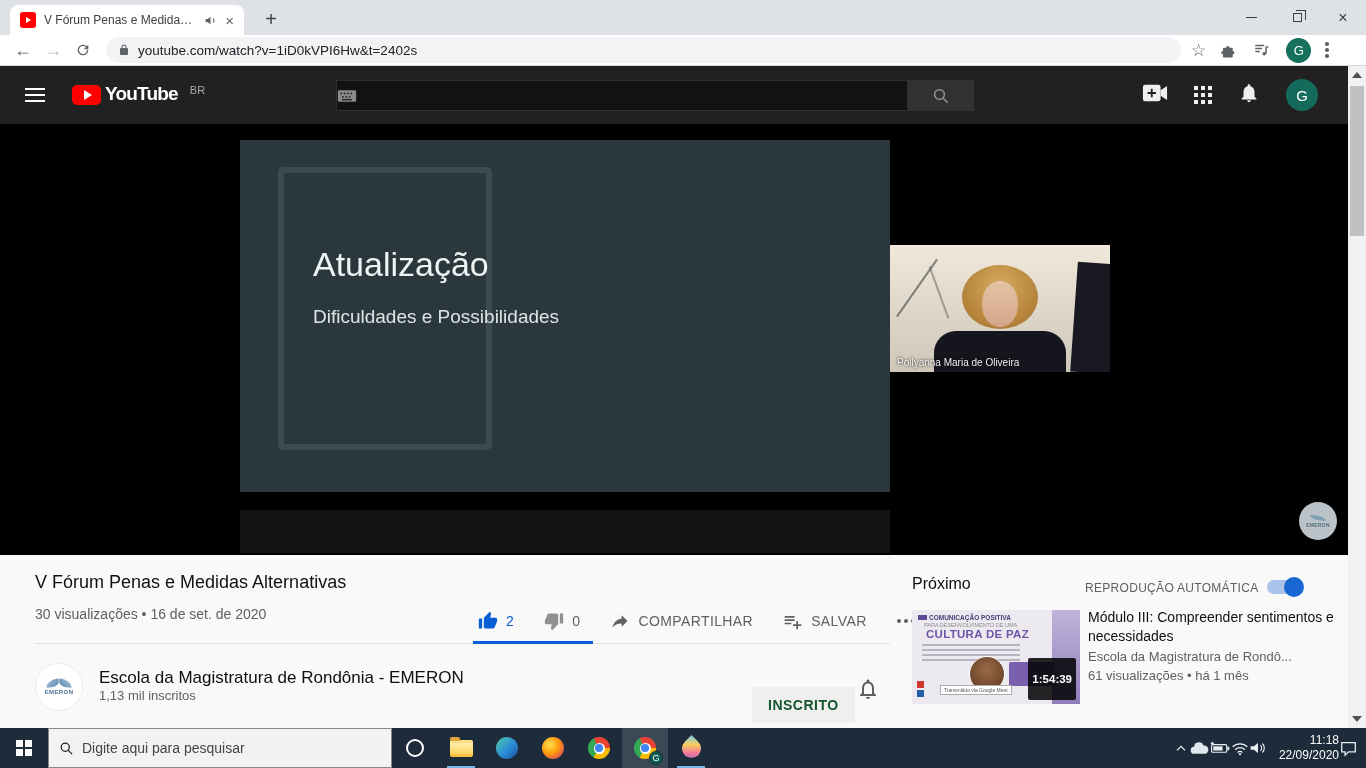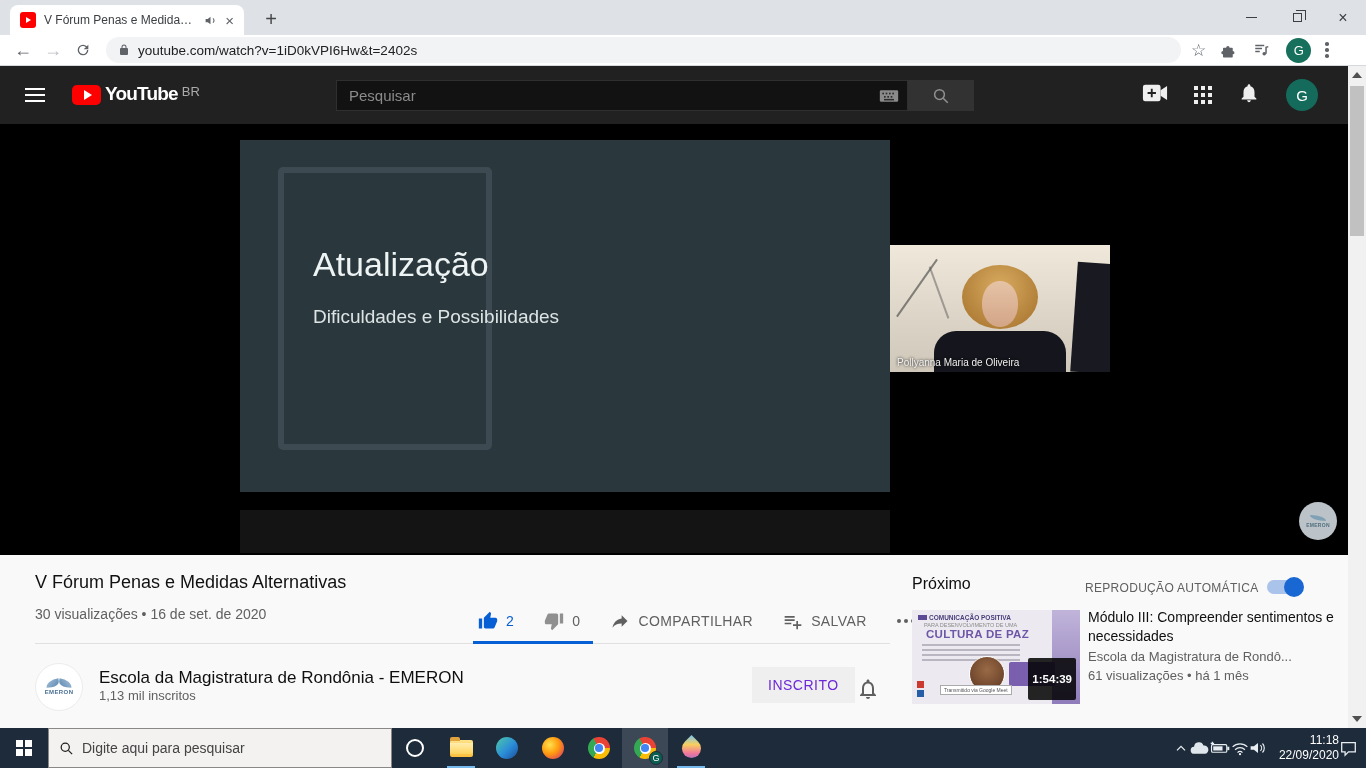--- a/index.html
+++ b/index.html
@@ -40,21 +40,21 @@
   .vdots i { width:3.5px; height:3.5px; border-radius:50%; background:#5f6368; }
 
   
   .ytheader { position:absolute; left:0; top:66px; width:1348px; height:58px; background:#212121; }
   .burger { position:absolute; left:25px; top:22px; width:20px; }
   .burger i { display:block; height:2px; background:#fff; margin-bottom:4px; }
   .ytlogo { position:absolute; left:72px; top:17px; display:flex; align-items:flex-start; }
   .ytlogo .play { width:29px; height:20px; background:#f00; border-radius:5px; display:flex; align-items:center; justify-content:center; margin-top:2px; }
   .ytlogo .play i { width:0; height:0; border-left:8px solid #fff; border-top:5px solid transparent; border-bottom:5px solid transparent; margin-left:2px; }
   .ytlogo .wordmark { color:#fff; font-size:19px; font-weight:bold; letter-spacing:-0.8px; margin-left:4px; }
-  .ytlogo .country { color:#aaa; font-size:13px; margin-left:4px; margin-top:1px; }
+  .ytlogo .country { color:#aaa; font-size:11px; margin-left:12px; margin-top:1px; }
   .ytsearch { position:absolute; left:336px; top:14px; width:572px; height:31px; background:#121212;
               border:1px solid #2f2f2f; display:flex; align-items:center; }
   .ytsearch input { flex:1; background:transparent; border:none; outline:none; color:#ddd; font-size:15px; padding:0 12px; font-family:"Liberation Sans",sans-serif; }
   .ytsearch input::placeholder { color:#8b8b8b; }
   .kbd { margin-right:8px; display:flex; }
   .ytsearch-btn { position:absolute; left:908px; top:14px; width:66px; height:31px; background:#323232;
                   display:flex; align-items:center; justify-content:center; }
   .yth-icons { position:absolute; right:30px; top:0; height:58px; display:flex; align-items:center; gap:26px; }
   .appgrid { display:grid; grid-template-columns:repeat(3,4px); grid-gap:3px; }
   .appgrid i { width:4px; height:4px; background:#efefef; }
@@ -98,22 +98,22 @@
   .divider { position:absolute; left:35px; top:88px; width:855px; height:1px; background:#e0e0e0; }
   .ch-avatar { position:absolute; left:35px; top:108px; width:48px; height:48px; border-radius:50%; background:#fff;
                border:1px solid #ececec; display:flex; flex-direction:column; align-items:center; justify-content:center; }
   .ch-wings { display:flex; }
   .ch-wing { width:13px; height:8px; background:linear-gradient(135deg,#a9c4dc,#5c87b0); }
   .ch-wing.l { border-radius:100% 0 60% 0; transform:rotate(-8deg); }
   .ch-wing.r { border-radius:0 100% 0 60%; transform:rotate(8deg); background:linear-gradient(225deg,#a9c4dc,#5c87b0); }
   .ch-avatar-text { font-size:6px; font-weight:bold; color:#4a6f94; letter-spacing:.4px; margin-top:2px; }
   .ch-name { position:absolute; left:99px; top:113px; font-size:17px; font-weight:500; color:#0f0f0f; }
   .ch-subs { position:absolute; left:99px; top:133px; font-size:13px; color:#606060; }
-  .subscribe { position:absolute; left:752px; top:112px; height:36px; padding:0 16px; background:#efefef;
-               color:#6d28d9; font-size:14px; font-weight:400; letter-spacing:.5px; display:flex; align-items:center; border:none; }
+  .subscribe { position:absolute; left:752px; top:132px; height:36px; padding:0 16px; background:#efefef;
+               color:#14532d; font-size:14px; font-weight:700; letter-spacing:.5px; display:flex; align-items:center; border:none; }
   .ch-bell { position:absolute; left:856px; top:122px; }
   .more-dots { display:flex; gap:3px; }
   .more-dots i { width:4px; height:4px; border-radius:50%; background:#606060; }
 
   
   .next-h { position:absolute; left:912px; top:20px; font-size:16px; color:#0f0f0f; }
   .autoplay-label { position:absolute; left:1085px; top:26px; font-size:12px; font-weight:500; color:#606060; letter-spacing:.3px; }
   .toggle { position:absolute; left:1267px; top:25px; width:34px; height:14px; border-radius:7px; background:#a9c3ea; }
   .toggle .knob { position:absolute; right:-3px; top:-3px; width:20px; height:20px; border-radius:50%; background:#1967d2; }
   .thumb { position:absolute; left:912px; top:55px; width:168px; height:94px; background:#eceaf0; overflow:hidden; }
@@ -248,21 +248,20 @@
       <i></i>
     </div>
   <div class="ytlogo">
     <span class="play">
         <i></i>
       </span>
     <span class="wordmark">YouTube</span>
     <span class="country">BR</span>
   </div>
   <div class="ytsearch">
-    <input placeholder="Pesquisar" style="">
     <span class="kbd">
       <svg width="20" height="14" viewBox="0 0 24 16">
           <rect x="1" y="1" width="22" height="14" rx="1.5" fill="#8a8a8a"></rect>
           <g fill="#2a2a2a">
             <rect x="4" y="4" width="2" height="2"></rect>
             <rect x="8" y="4" width="2" height="2"></rect>
             <rect x="12" y="4" width="2" height="2"></rect>
             <rect x="16" y="4" width="2" height="2"></rect>
             <rect x="6" y="8" width="2" height="2"></rect>
             <rect x="10" y="8" width="2" height="2"></rect>

